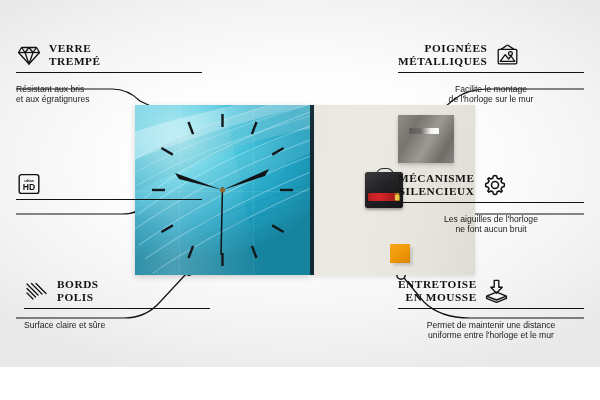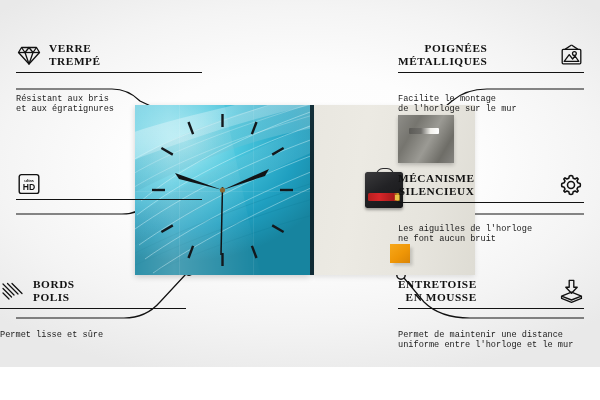--- a/index.html
+++ b/index.html
@@ -32,63 +32,63 @@
   .feature {
     position: absolute;
     width: 186px;
   }
   .feature .head {
     display: flex;
     align-items: center;
     gap: 7px;
   }
   .feature.left .head { justify-content: flex-start; }
-  .feature.right .head { justify-content: space-between; }
+  .feature.right .head { justify-content: flex-start; }
   .feature .title {
     font-family: "Liberation Serif", serif;
     font-weight: bold;
     font-size: 11.3px;
     line-height: 13.4px;
     letter-spacing: 0.55px;
     color: #111111;
     text-transform: uppercase;
     white-space: pre-line;
   }
   .feature.left .title { text-align: left; }
   .feature.right .title { text-align: right; }
   .feature .rule {
     height: 0;
     border-top: 1.1px solid #121212;
     margin-top: 3px;
     width: 100%;
   }
   .feature .desc {
-    font-family: Liberation Mono, monospace;
+    font-family: Liberation Sans, sans-serif;
     font-size: 8.6px;
     line-height: 10.6px;
     color: #1b1b1b;
-    margin-top: 21px;
+    margin-top: 11px;
     white-space: pre-line;
   }
   .feature.left .desc { text-align: left; }
-  .feature.right .desc { text-align: left; }
+  .feature.right .desc { text-align: center; }
   .ficon {
     width: 26px;
     height: 24px;
     flex: 0 0 26px;
     display: flex;
     align-items: center;
     justify-content: center;
   }
   .ficon svg { display: block; }
 
   
   #f-verre   { left: 16px;  top: 42px;  }
   #f-hd      { left: 16px;  top: 172px; }
-  #f-bords   { left: 0;  top: 278px; }
+  #f-bords   { left: 24px;  top: 278px; }
   
   #f-poignees { left: 398px; top: 42px;  }
   #f-mecanisme{ left: 398px; top: 172px; }
   #f-entretoise{left: 398px; top: 278px; }
 
   
   #product {
     position: absolute;
     left: 135px;
     top: 105px;
@@ -375,21 +375,21 @@
             <path d="M2,12 L8,18"></path>
             <path d="M6.5,2.5 L17,13"></path>
             <path d="M11,2.5 L21,12.5"></path>
           </g>
         </svg>
       </span>
       <span class="title">BORDS
 POLIS</span>
     </div>
     <div class="rule"></div>
-    <div class="desc">Permet lisse et sûre</div>
+    <div class="desc">Surface claire et sûre</div>
   </div>
 
   <div class="feature right" id="f-poignees">
     <div class="head">
       <span class="title">POIGNÉES
 MÉTALLIQUES</span>
       <span class="ficon">
         <svg width="25" height="23" viewBox="0 0 25 23">
           <g fill="none" stroke="#111" stroke-width="1.3" stroke-linejoin="round">
             <path d="M12.5,1 L6,5.4"></path>

